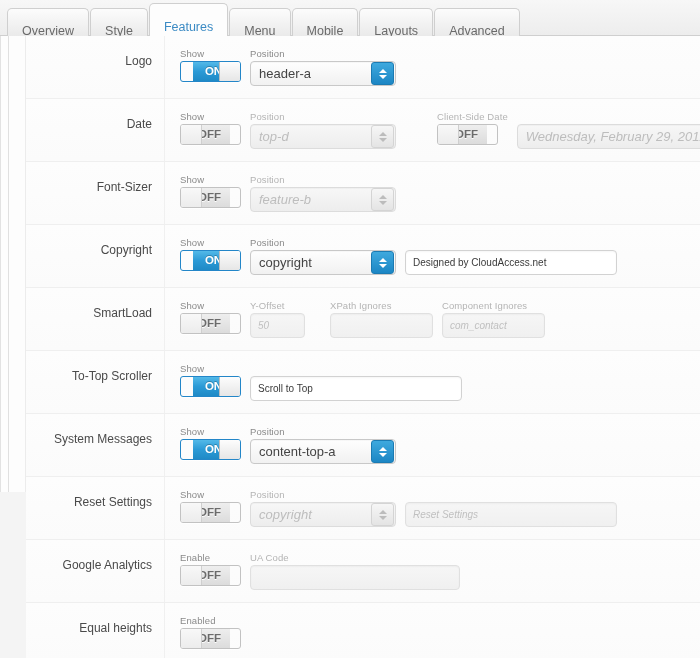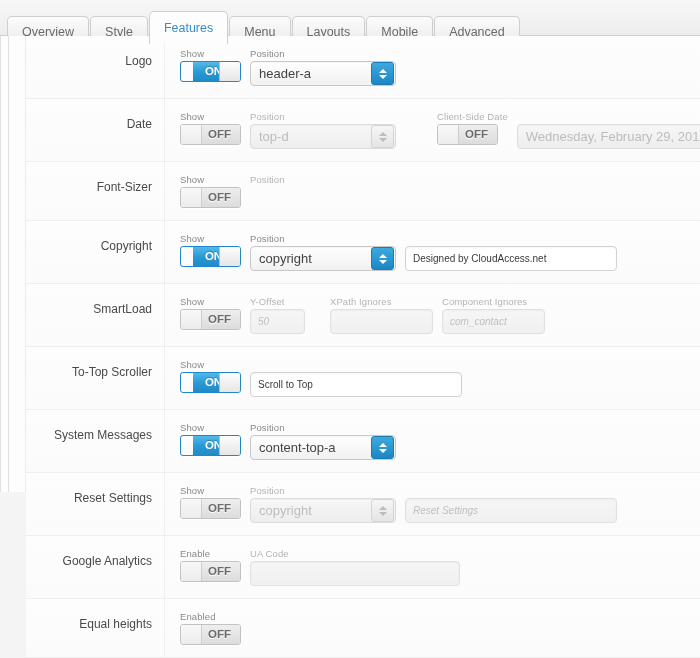--- a/index.html
+++ b/index.html
@@ -24,32 +24,32 @@
     border-bottom: 1px solid #cfcfcf;
     box-sizing: border-box;
     padding-left: 7px;
     display: flex;
     align-items: flex-end;
   }
   .tab {
     position: relative;
     height: 28px;
     line-height: 28px;
-    padding: 1px 14px;
+    padding: 8px 14px;
     margin-right: 1px;
     font-size: 12.5px;
     color: #6a6a6a;
     background: linear-gradient(to bottom, #fcfcfc 0%, #eaeaea 100%);
     border: 1px solid #cfcfcf;
     border-bottom: none;
     border-radius: 5px 5px 0 0;
     box-sizing: border-box;
     white-space: nowrap;
     cursor: pointer;
-    top: 9px;
+    top: 1px;
   }
   .tab.active {
     height: 33px;
     line-height: 31px;
     color: #3c8bc4;
     background: #fdfdfd;
     border-color: #cfcfcf;
     z-index: 3;
   }
   .tab .badge {
@@ -158,21 +158,21 @@
   }
   .toggle.on .tgl-text {
     left: 12px;
     color: #fff;
     text-shadow: 0 -1px 0 rgba(0,0,0,.25);
     background: linear-gradient(to bottom, #53b9e8 0%, #2b9ad6 50%, #1f8ac6 100%);
   }
   .toggle.on .knob { right: 0; border-left: 1px solid #bdbdbd; }
   .toggle.off { border-color: #c2c2c2; }
   .toggle.off .tgl-text {
-    right: 0;
+    right: 10px;
     color: #6b6b6b;
     text-shadow: 0 1px 0 #fff;
     background: linear-gradient(to bottom, #eeeeee 0%, #dcdcdc 100%);
   }
   .toggle.off .knob { left: 0; border-right: 1px solid #cfcfcf;
     background: linear-gradient(to bottom, #f8f8f8 0%, #ececec 100%); }
 
   
   .select {
     height: 25px;
@@ -215,21 +215,21 @@
     border-right: 4px solid transparent;
   }
   .select .sel-btn i.up { border-bottom: 4px solid #fff; margin-bottom: 2px; }
   .select .sel-btn i.dn { border-top: 4px solid #fff; }
 
   .select.disabled {
     border-color: #dcdcdc;
     background: linear-gradient(to bottom, #f7f7f7 0%, #ededed 100%);
     cursor: default;
   }
-  .select.disabled .sel-val { color: #bdbdbd; }
+  .select.disabled .sel-val { color: #bdbdbd; font-style: italic; }
   .select.disabled .sel-btn {
     background: linear-gradient(to bottom, #f6f6f6 0%, #e4e4e4 100%);
     border-color: #d4d4d4;
   }
   .select.disabled .sel-btn i.up { border-bottom-color: #bcbcbc; }
   .select.disabled .sel-btn i.dn { border-top-color: #bcbcbc; }
 
   
   .tinput {
     height: 25px;
@@ -268,22 +268,22 @@
   .w-xpath   { width: 103px; }
 </style>
 </head>
 <body>
 
 <div class="tabbar">
   <div class="tab"><span>Overview</span></div>
   <div class="tab"><span>Style</span></div>
   <div class="tab active"><span>Features</span></div>
   <div class="tab"><span>Menu</span></div>
+  <div class="tab"><span>Mobile</span></div>
   <div class="tab"><span>Layouts</span></div>
-  <div class="tab"><span>Mobile</span></div>
   <div class="tab"><span>Advanced</span></div>
 </div>
 
 <div class="panel">
 <div class="rows">
 
   <div class="row">
     <div class="row-label">Logo</div>
     <div class="row-fields">
       <div class="field">
@@ -347,20 +347,27 @@
     <div class="row-fields">
       <div class="field">
         <div class="field-label">Show</div>
         <div class="toggle off">
           <div class="tgl-text">OFF</div>
           <div class="knob"></div>
         </div>
       </div>
       <div class="field">
         <div class="field-label dim">Position</div>
+        <div class="select disabled w-feat">
+          <div class="sel-val">feature-b</div>
+          <div class="sel-btn">
+                <i class="up"></i>
+                <i class="dn"></i>
+              </div>
+        </div>
       </div>
     </div>
   </div>
 
   <div class="row">
     <div class="row-label">Copyright</div>
     <div class="row-fields">
       <div class="field">
         <div class="field-label">Show</div>
         <div class="toggle on">

